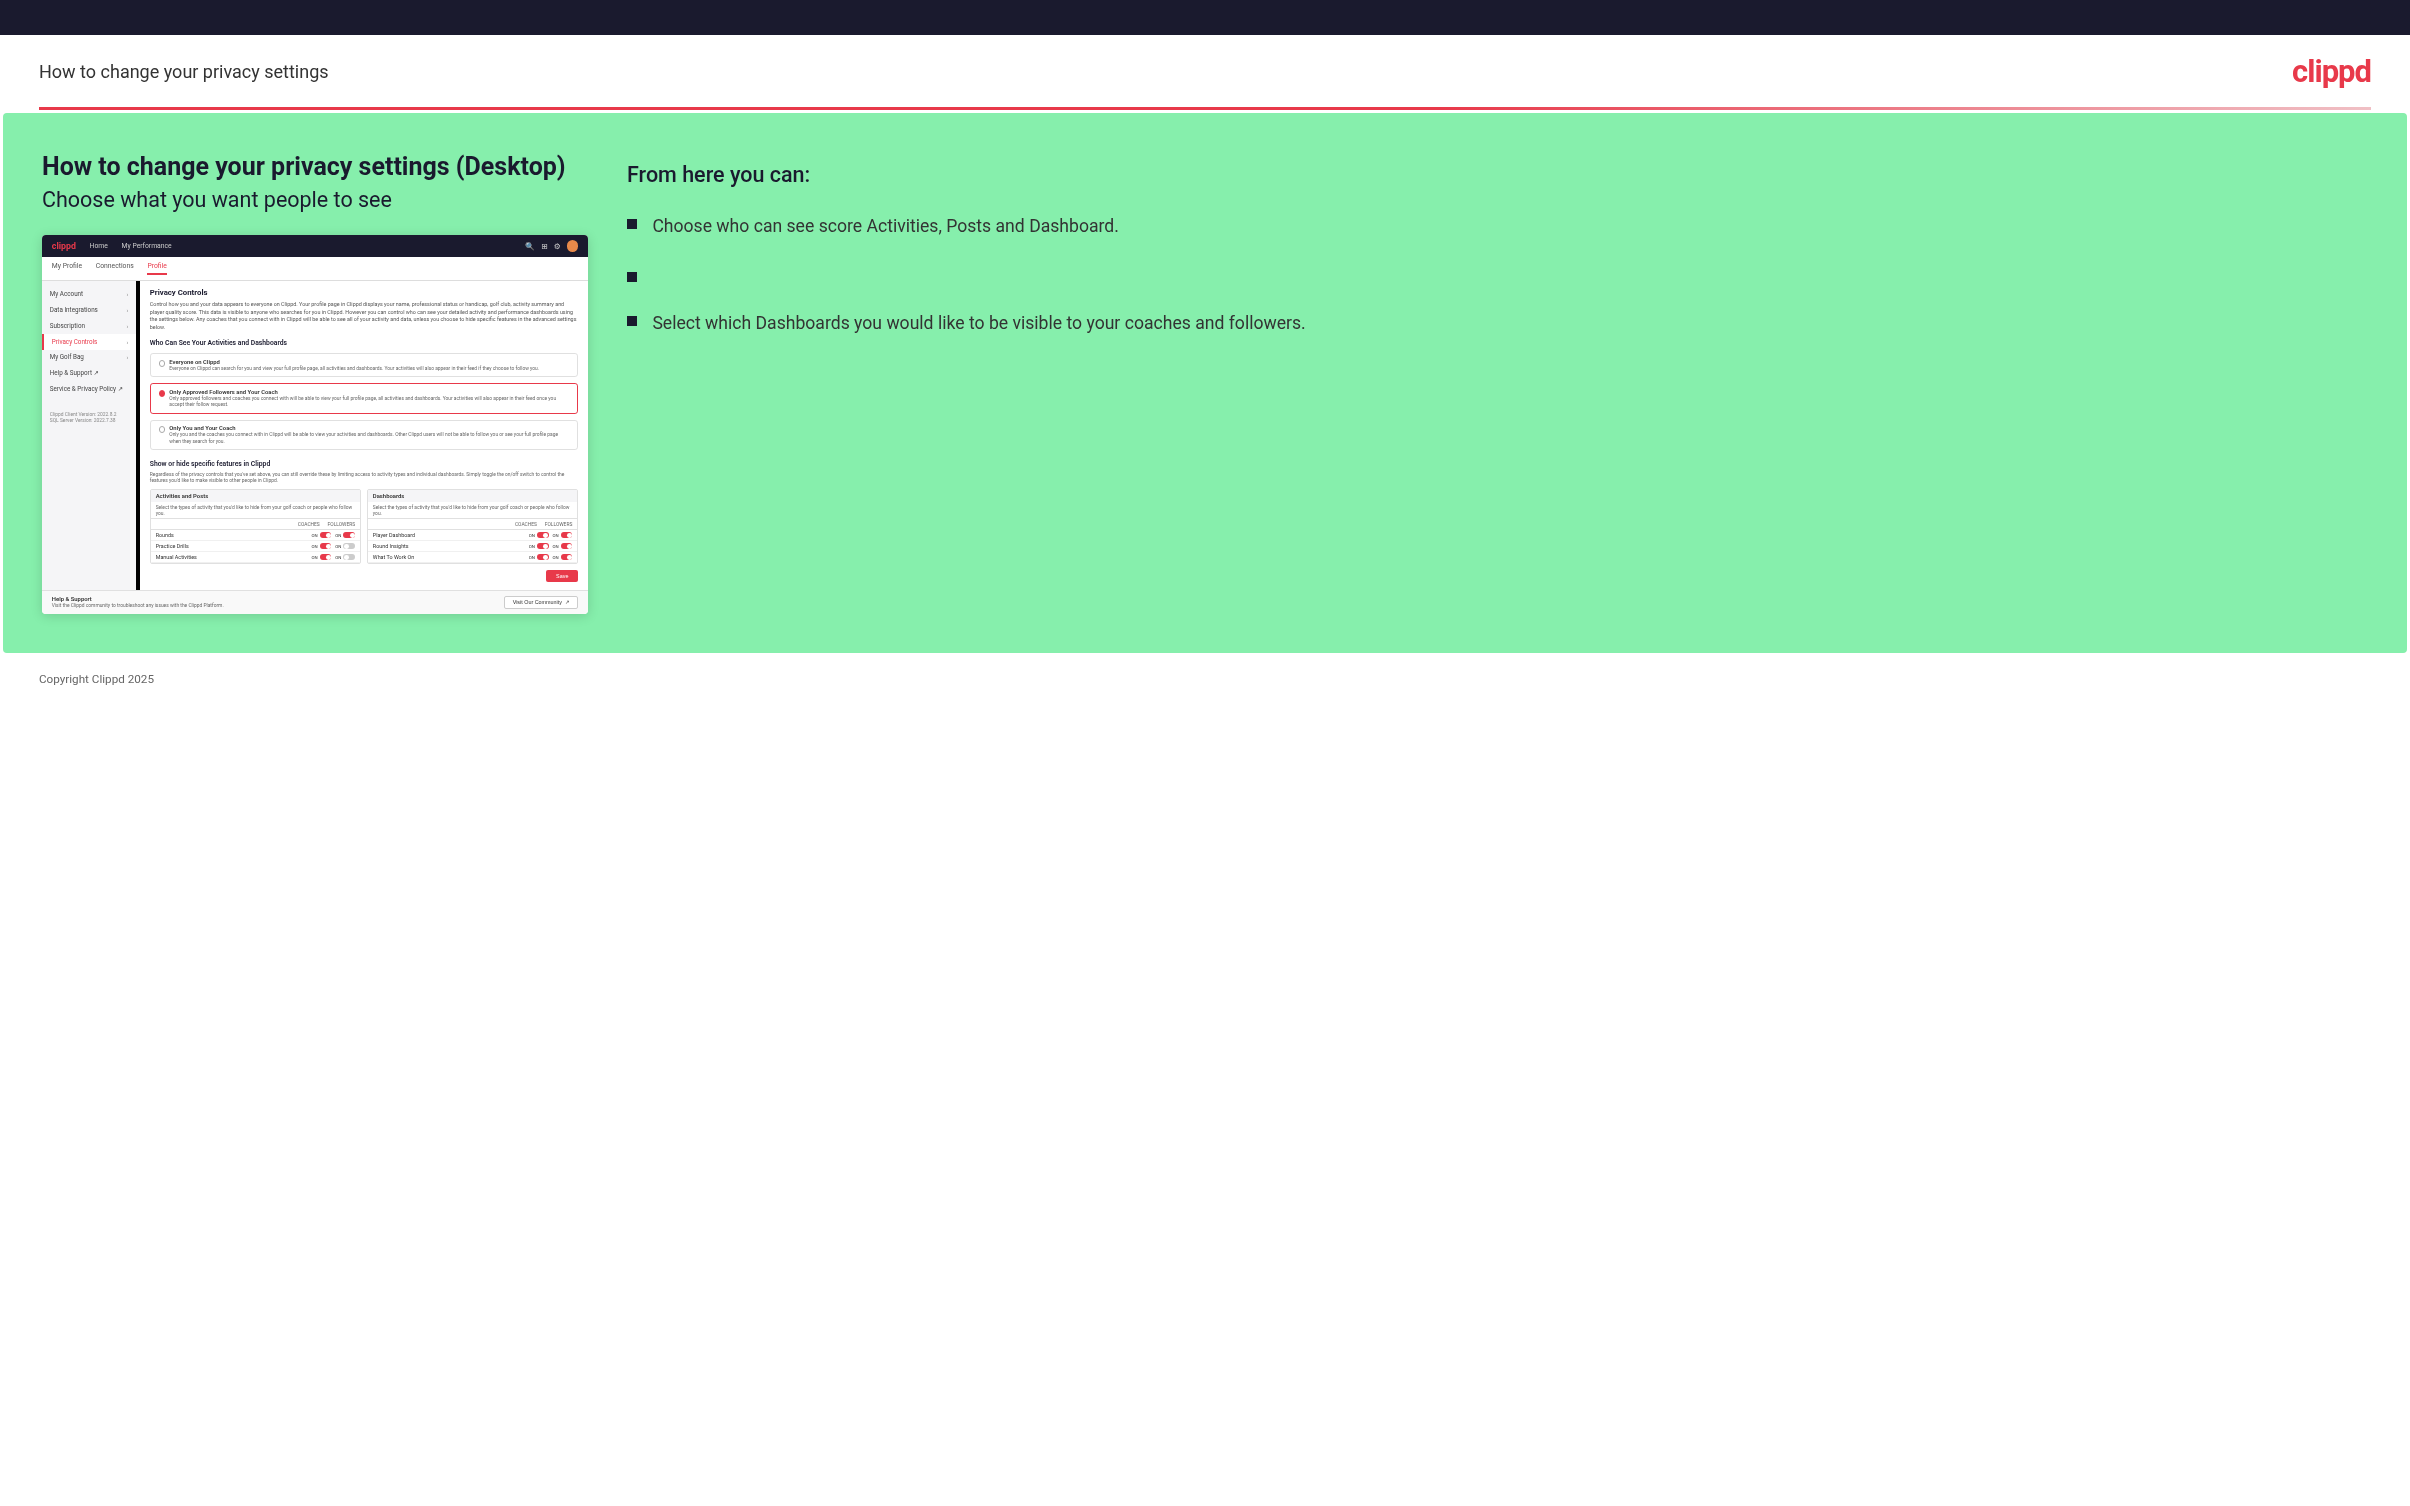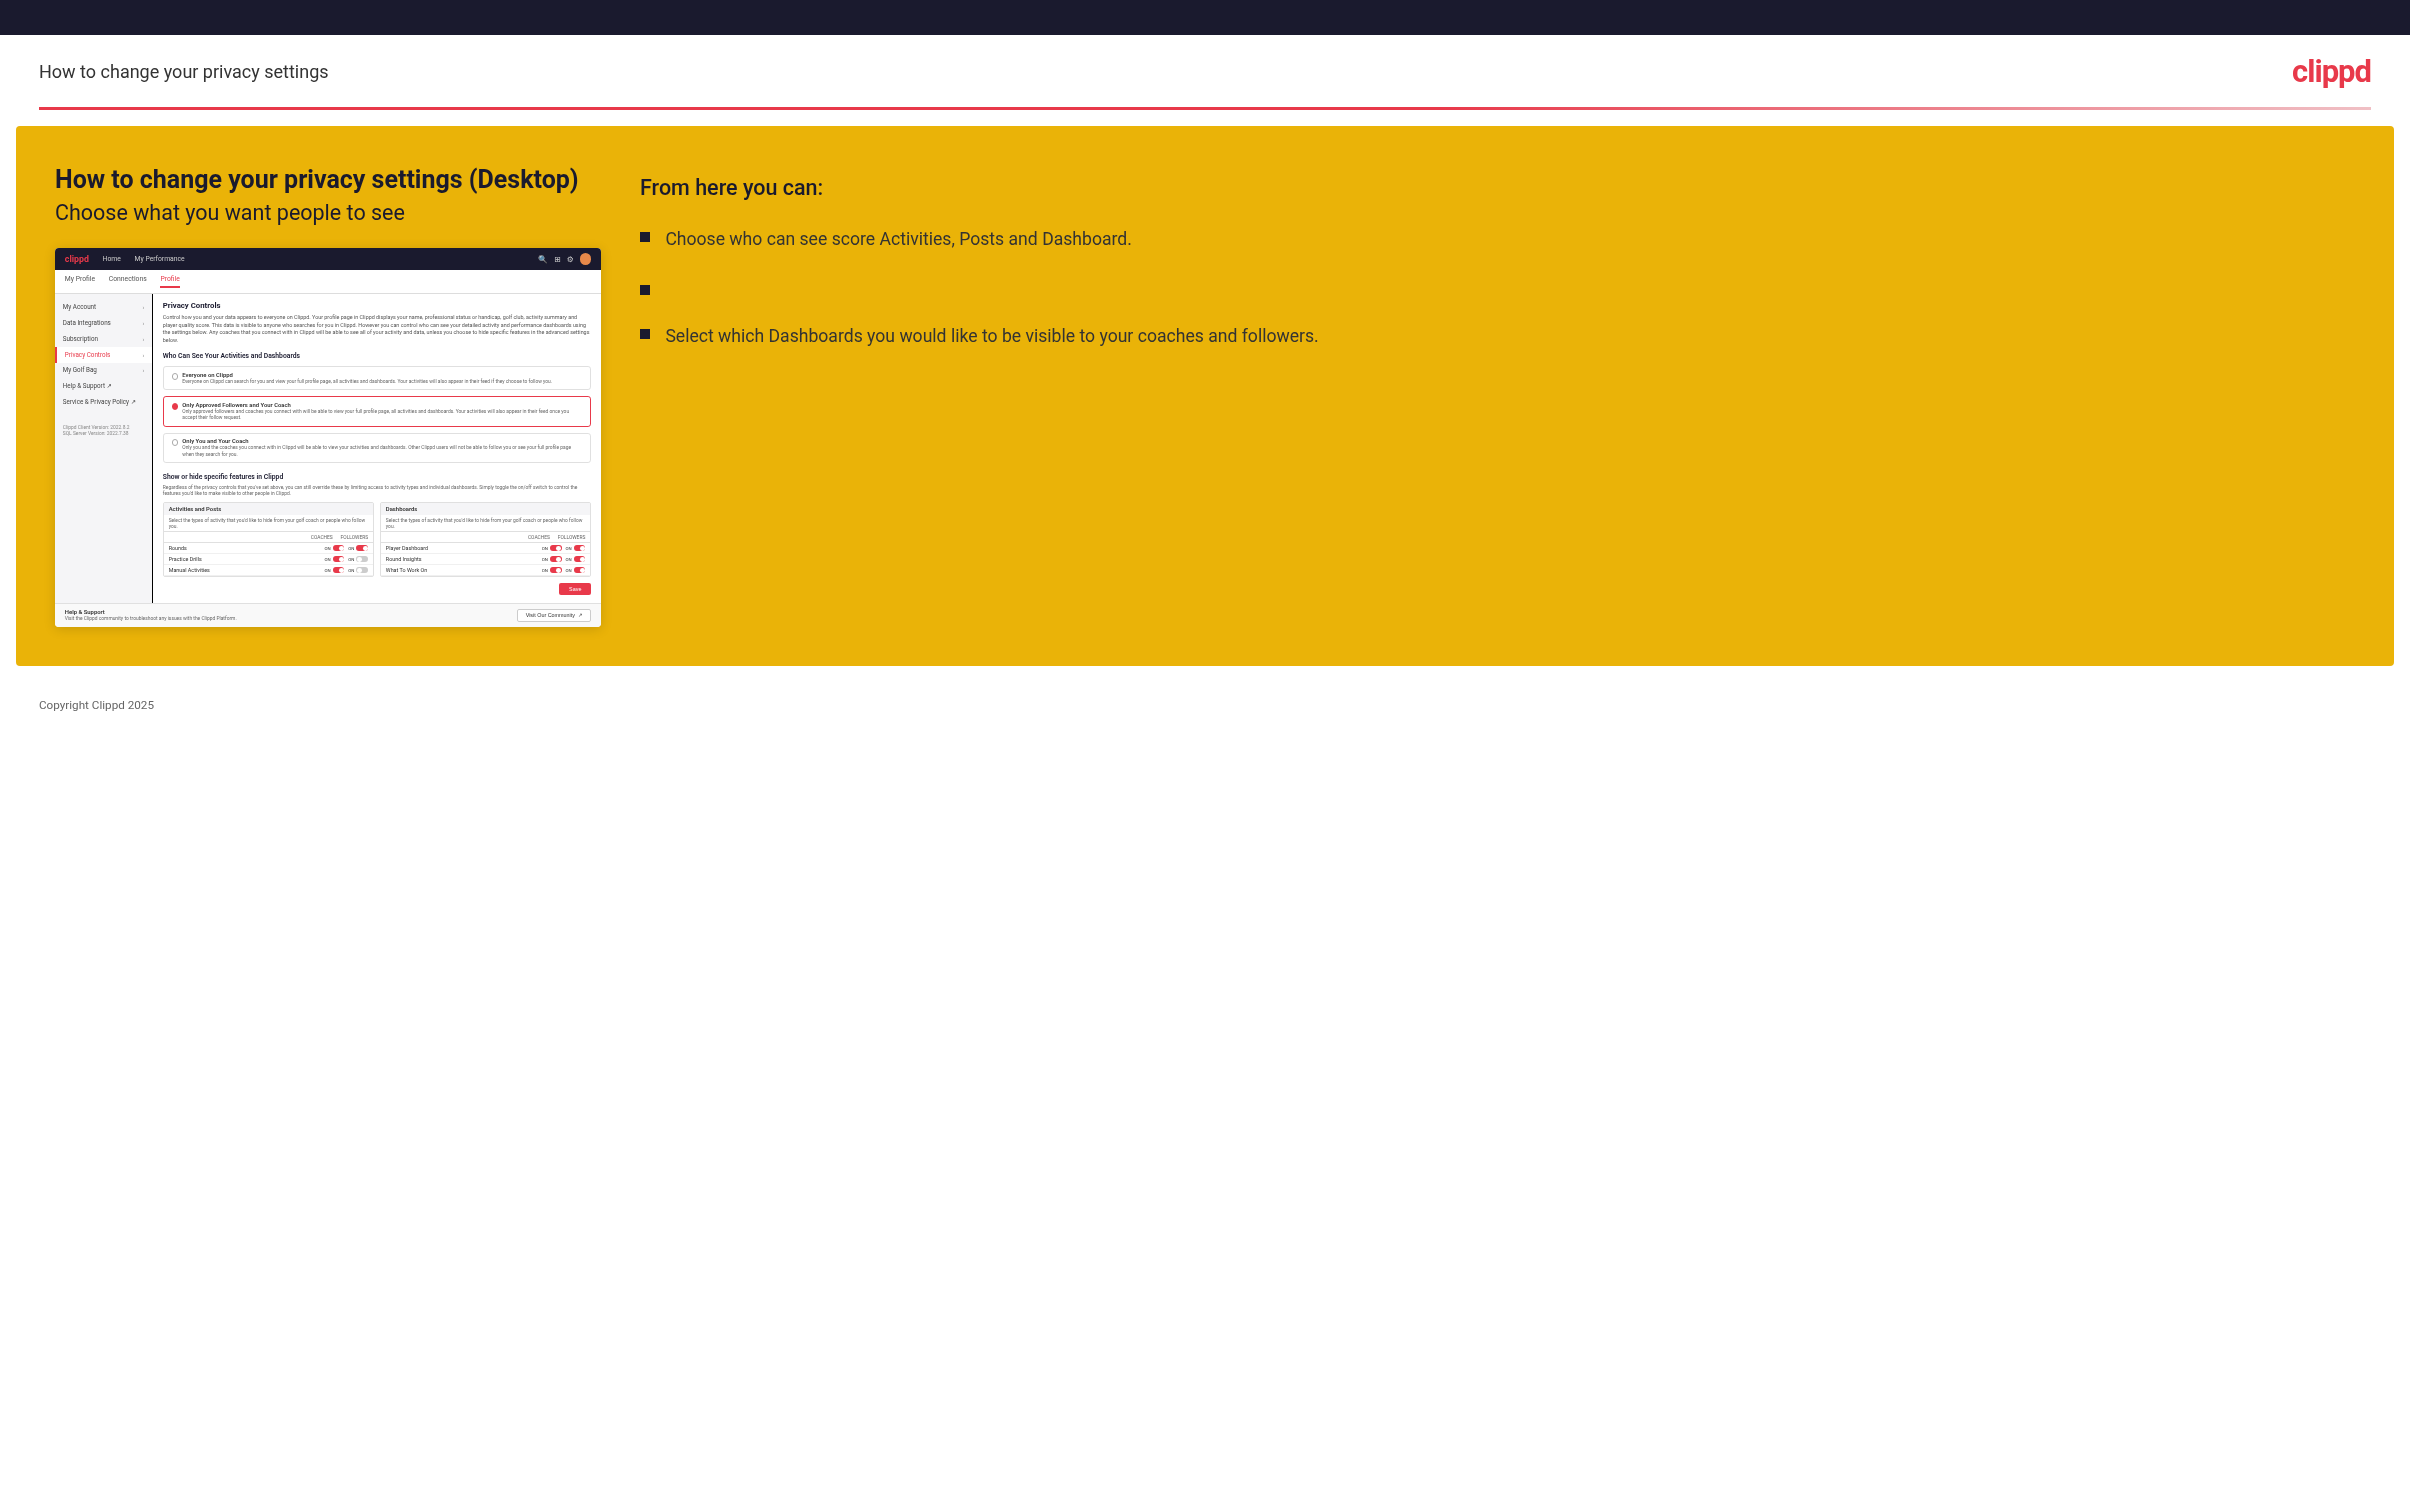--- a/index.html
+++ b/index.html
@@ -39,22 +39,22 @@
 
     
     .header-divider {
       height: 2.9px;
       background: linear-gradient(to right, #e8394a 60%, #f0c0c5 100%);
       margin: 0 39px;
     }
 
     
     .main-content {
-      background: #eab308;
-      margin: 16px;
+      background: #86efac;
+      margin: 3px;
       padding: 39px 39px 39px 39px;
       border-radius: 3.9px;
       display: flex;
       gap: 39px;
     }
 
     
     .left-col {
       flex: 0 0 546px;
     }
@@ -135,21 +135,21 @@
 
     
     .mockup-body {
       display: flex;
     }
 
     
     .mockup-sidebar {
       width: 98px;
       background: #f5f5f7;
-      border-right: 1px solid #000000;
+      border-right: 4px solid #000000;
       padding: 5.9px 0;
     }
     .mockup-sidebar-item {
       display: flex;
       align-items: center;
       justify-content: space-between;
       padding: 3.9px 7.8px;
       font-size: 6.3px;
       color: #444;
       cursor: default;

